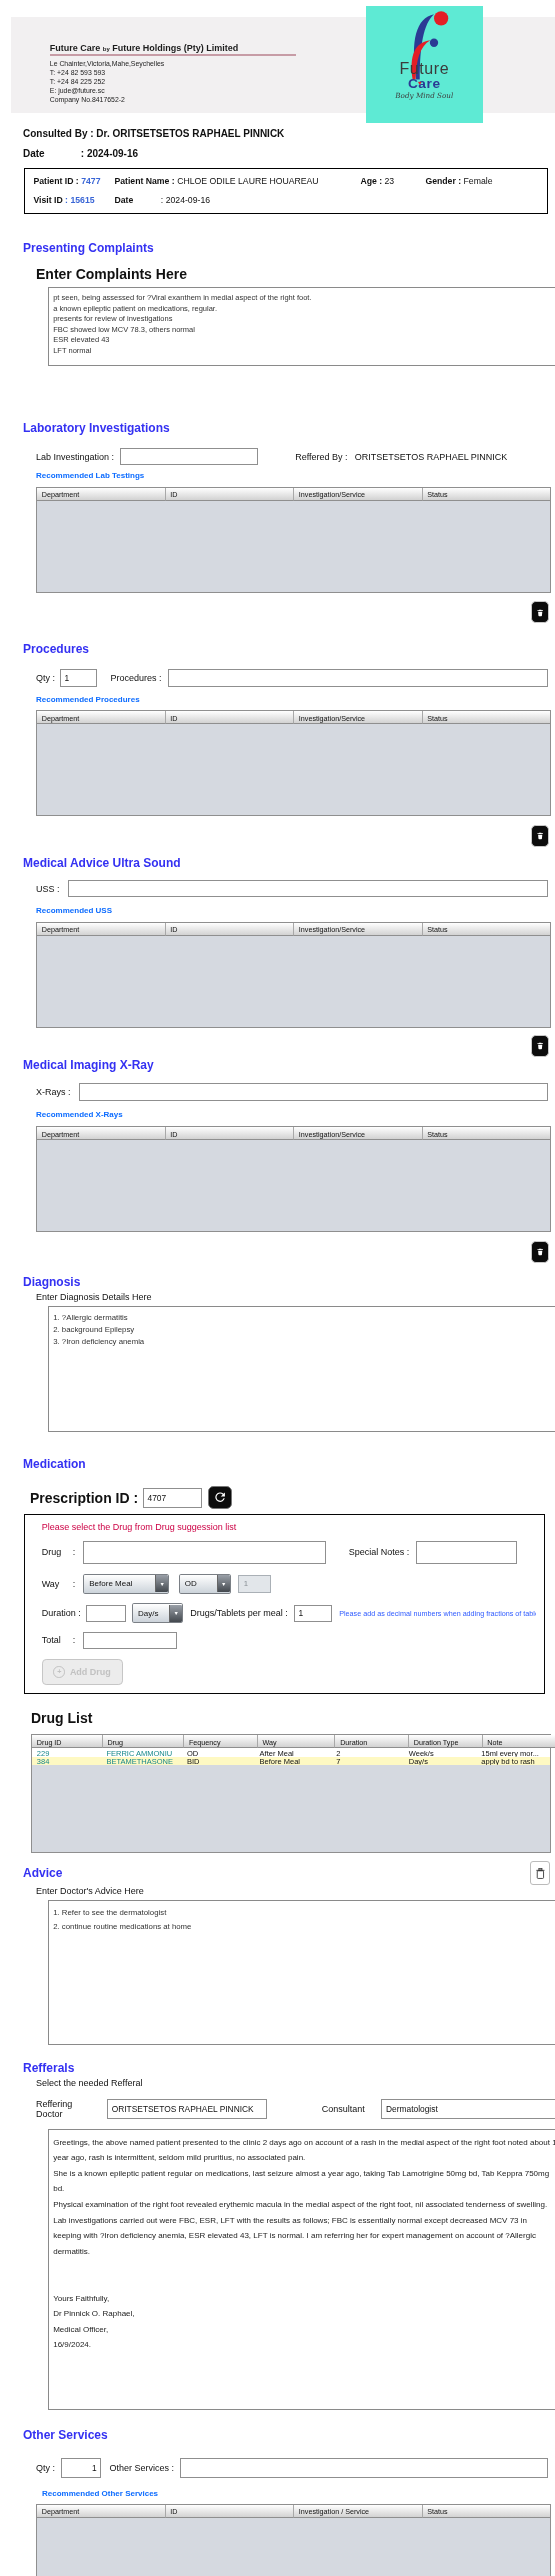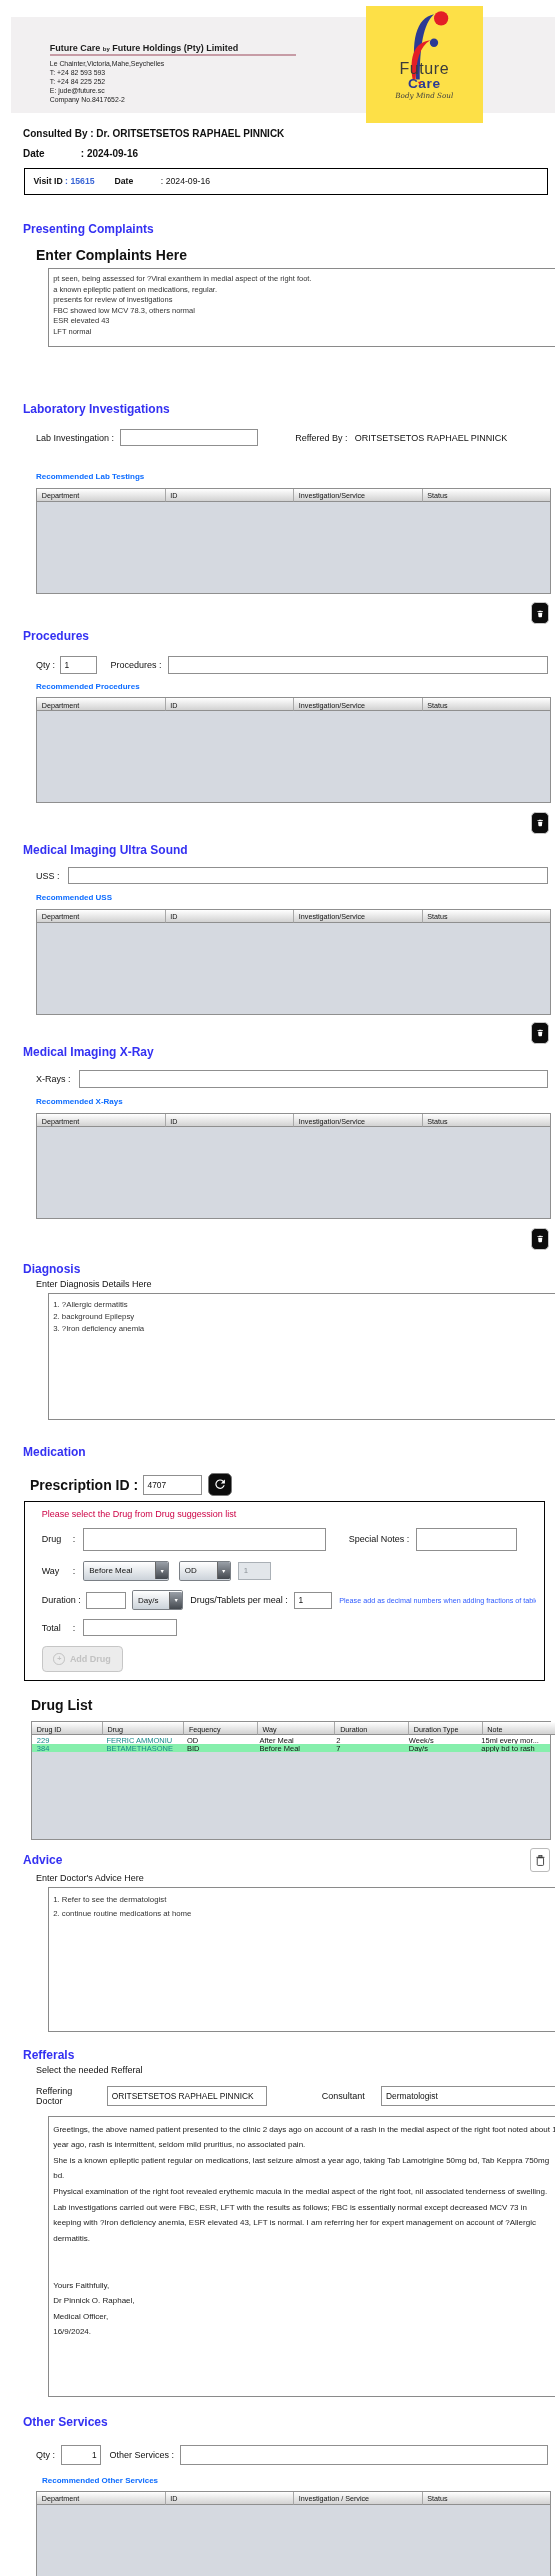--- a/index.html
+++ b/index.html
@@ -6,21 +6,21 @@
   body{font-family:"Liberation Sans",sans-serif;color:#111;}
   .page{width:556px;background:#fff;position:relative;}
 
   
   .hdr{margin:16.7px 0 0 10.8px;width:545px;height:96px;background:#f2f0f1;position:relative;}
   .hdr-text{padding:26px 0 0 39px;}
   .co-line{font-size:9px;font-weight:bold;color:#1c1c1c;}
   .co-line .by{font-size:6px;font-weight:bold;}
   .co-rule{width:246px;height:1.2px;background:#c79ca6;margin:1.8px 0 3.6px 0;}
   .addr{font-size:6.9px;line-height:9px;color:#222;}
-  .logo-box{position:absolute;top:-10.8px;left:355px;width:117px;height:117px;background:#fde047;display:flex;flex-direction:column;align-items:center;}
+  .logo-box{position:absolute;top:-10.8px;left:355px;width:117px;height:117px;background:#5eead4;display:flex;flex-direction:column;align-items:center;}
   .logo-mark{margin-top:3.6px;}
   .logo-future{font-size:16px;color:#3b3b3b;letter-spacing:0.6px;margin-top:-20.3px;}
   .logo-care{font-size:13.7px;font-weight:bold;color:#2b3a94;position:relative;margin-top:-2.4px;letter-spacing:0.6px;}
   .logo-care .heart{position:absolute;left:10.2px;top:4.2px;font-size:6px;color:#e31e26;}
   .logo-tag{font-family:"DejaVu Serif",serif;font-style:italic;font-size:7.2px;color:#3d3d3d;margin-top:0.6px;}
 
   
   .consult{margin:15.5px 0 0 23px;font-size:10px;font-weight:bold;}
   .consult .row2{margin-top:9px;}
   .consult .dlabel{display:inline-block;width:55px;}
@@ -52,21 +52,21 @@
   .th:last-child{border-right:none;}
   .tbody{background:#d5d9e0;}
   .h152{height:91px;} .h182{height:109px;}
 
   
   .dt-c1{width:60px;flex:none;} .dt-c2{width:71px;flex:none;} .dt-c3{width:63px;flex:none;}
   .dt-c4{width:67px;flex:none;} .dt-c5{width:63px;flex:none;} .dt-c6{width:63px;flex:none;}
   .dt-c7{width:67px;flex:none;} .dt-c8{width:59px;flex:none;}
   .drow{display:flex;font-size:7.5px;height:8.4px;padding:0;}
   .drow .td{padding:0.6px 4.8px;white-space:nowrap;overflow:hidden;}
-  .drow1{background:#fff;} .drow2{background:#86efac;}
+  .drow1{background:#fff;} .drow2{background:#fef9c3;}
   .teal{color:#17888a;}
 
   .trash-row{display:flex;justify-content:flex-end;width:549px;}
   .btn-trash{width:16px;height:20px;background:#0c0c0c;border:1.2px solid #c9c9c9;border-radius:4.8px;
     display:flex;align-items:center;justify-content:center;cursor:pointer;}
   .btn-trash-light{width:18px;height:21.5px;background:#fff;border:0.6px solid #bbb;border-radius:3px;
     display:flex;align-items:center;justify-content:center;cursor:pointer;}
 
   .ibox{border:0.6px solid #8f8f8f;background:#fff;height:15.5px;font-size:8.4px;display:flex;align-items:center;padding:0 3.6px;}
   .row{display:flex;align-items:center;}
@@ -130,20 +130,26 @@
       <span>Dr.  ORITSETSETOS RAPHAEL PINNICK</span>
     </div>
     <div class="row2">
       <span class="dlabel">Date</span>
       <span>: 2024-09-16</span>
     </div>
   </div>
 
   <div class="pbox">
     <div class="prow">
+      <span class="pc1"><span class="lb">Patient ID :</span> <span class="idblue">7477</span></span>
+      <span class="pc2"><span class="lb">Patient Name :</span> <span>CHLOE ODILE LAURE HOUAREAU</span></span>
+      <span class="pc3"><span class="lb">Age :</span> <span>23</span></span>
+      <span><span class="lb">Gender :</span> <span>Female</span></span>
+    </div>
+    <div class="prow">
       <span class="visitc1"><span class="lb">Visit ID</span> <span class="idblue">: 15615</span></span>
       <span><span class="lb" style="display:inline-block;width:44px;">Date</span> <span>: 2024-09-16</span></span>
     </div>
   </div>
 
   <div class="sec-h" style="margin-top:27.5px;">Presenting Complaints</div>
   <div class="bold15" style="margin:10.8px 0 0 36px;">Enter Complaints Here</div>
   <textarea class="ta" style="margin-top: 5.4px; height: 67px;">pt seen, being assessed for ?Viral exanthem in medial aspect of the right foot.
 a known epileptic patient on medications, regular.
 presents for review of investigations
@@ -151,39 +157,39 @@
 ESR elevated 43
 LFT normal</textarea>
 
   <div class="sec-h" style="margin-top:55px;">Laboratory  Investigations</div>
   <div class="row" style="margin:13px 0 0 36px;">
     <span class="flabel">Lab Investingation :</span>
     <div class="ibox" style="width:129px;margin-left:6px;"></div>
     <span class="flabel" style="margin-left:37px;">Reffered By :</span>
     <span class="flabel" style="margin-left:7.2px;">ORITSETSETOS RAPHAEL PINNICK</span>
   </div>
-  <div class="sub-link" style="margin-top:26px;">Recommended Lab Testings</div>
+  <div class="sub-link" style="margin-top:6px;">Recommended Lab Testings</div>
   <div class="tbl" style="margin-top:6.6px;">
     <div class="thead">
       <div class="th">Department</div>
       <div class="th">ID</div>
       <div class="th">Investigation/Service</div>
       <div class="th">Status</div>
     </div>
     <div class="tbody h152"></div>
   </div>
   <div class="trash-row" style="margin-top:8.4px;">
     <div class="btn-trash">
       <svg width="8.4" height="9.6" viewBox="0 0 24 24">
           <path fill="#fff" d="M9 3h6l1 2h4v2H4V5h4l1-2zm-3 6h12l-1 11a2 2 0 0 1-2 2H9a2 2 0 0 1-2-2L6 9z"></path>
         </svg>
     </div>
   </div>
 
-  <div class="sec-h" style="margin-top:5px;">Procedures</div>
+  <div class="sec-h" style="margin-top:19px;">Procedures</div>
   <div class="row" style="margin:13px 0 0 36px;">
     <span class="flabel">Qty :</span>
     <div class="ibox" style="width:27.5px;margin-left:4.8px;">1</div>
     <span class="flabel" style="margin-left:14px;">Procedures :</span>
     <div class="ibox" style="flex:1;margin-left:6px;margin-right:8.4px;"></div>
   </div>
   <div class="sub-link" style="margin-top:8.4px;">Recommended Procedures</div>
   <div class="tbl" style="margin-top:6px;">
     <div class="thead">
       <div class="th">Department</div>
@@ -194,21 +200,21 @@
     <div class="tbody h152"></div>
   </div>
   <div class="trash-row" style="margin-top:8.4px;">
     <div class="btn-trash">
       <svg width="8.4" height="9.6" viewBox="0 0 24 24">
           <path fill="#fff" d="M9 3h6l1 2h4v2H4V5h4l1-2zm-3 6h12l-1 11a2 2 0 0 1-2 2H9a2 2 0 0 1-2-2L6 9z"></path>
         </svg>
     </div>
   </div>
 
-  <div class="sec-h" style="margin-top:9.6px;">Medical Imaging Ultra Sound</div>
+  <div class="sec-h" style="margin-top:9.6px;">Medical Advice Ultra Sound</div>
   <div class="row" style="margin:9.6px 0 0 36px;">
     <span class="flabel">USS :</span>
     <div class="ibox" style="flex:1;margin-left:8.4px;margin-right:8.4px;"></div>
   </div>
   <div class="sub-link" style="margin-top:8.4px;">Recommended USS</div>
   <div class="tbl" style="margin-top:7.2px;">
     <div class="thead">
       <div class="th">Department</div>
       <div class="th">ID</div>
       <div class="th">Investigation/Service</div>

